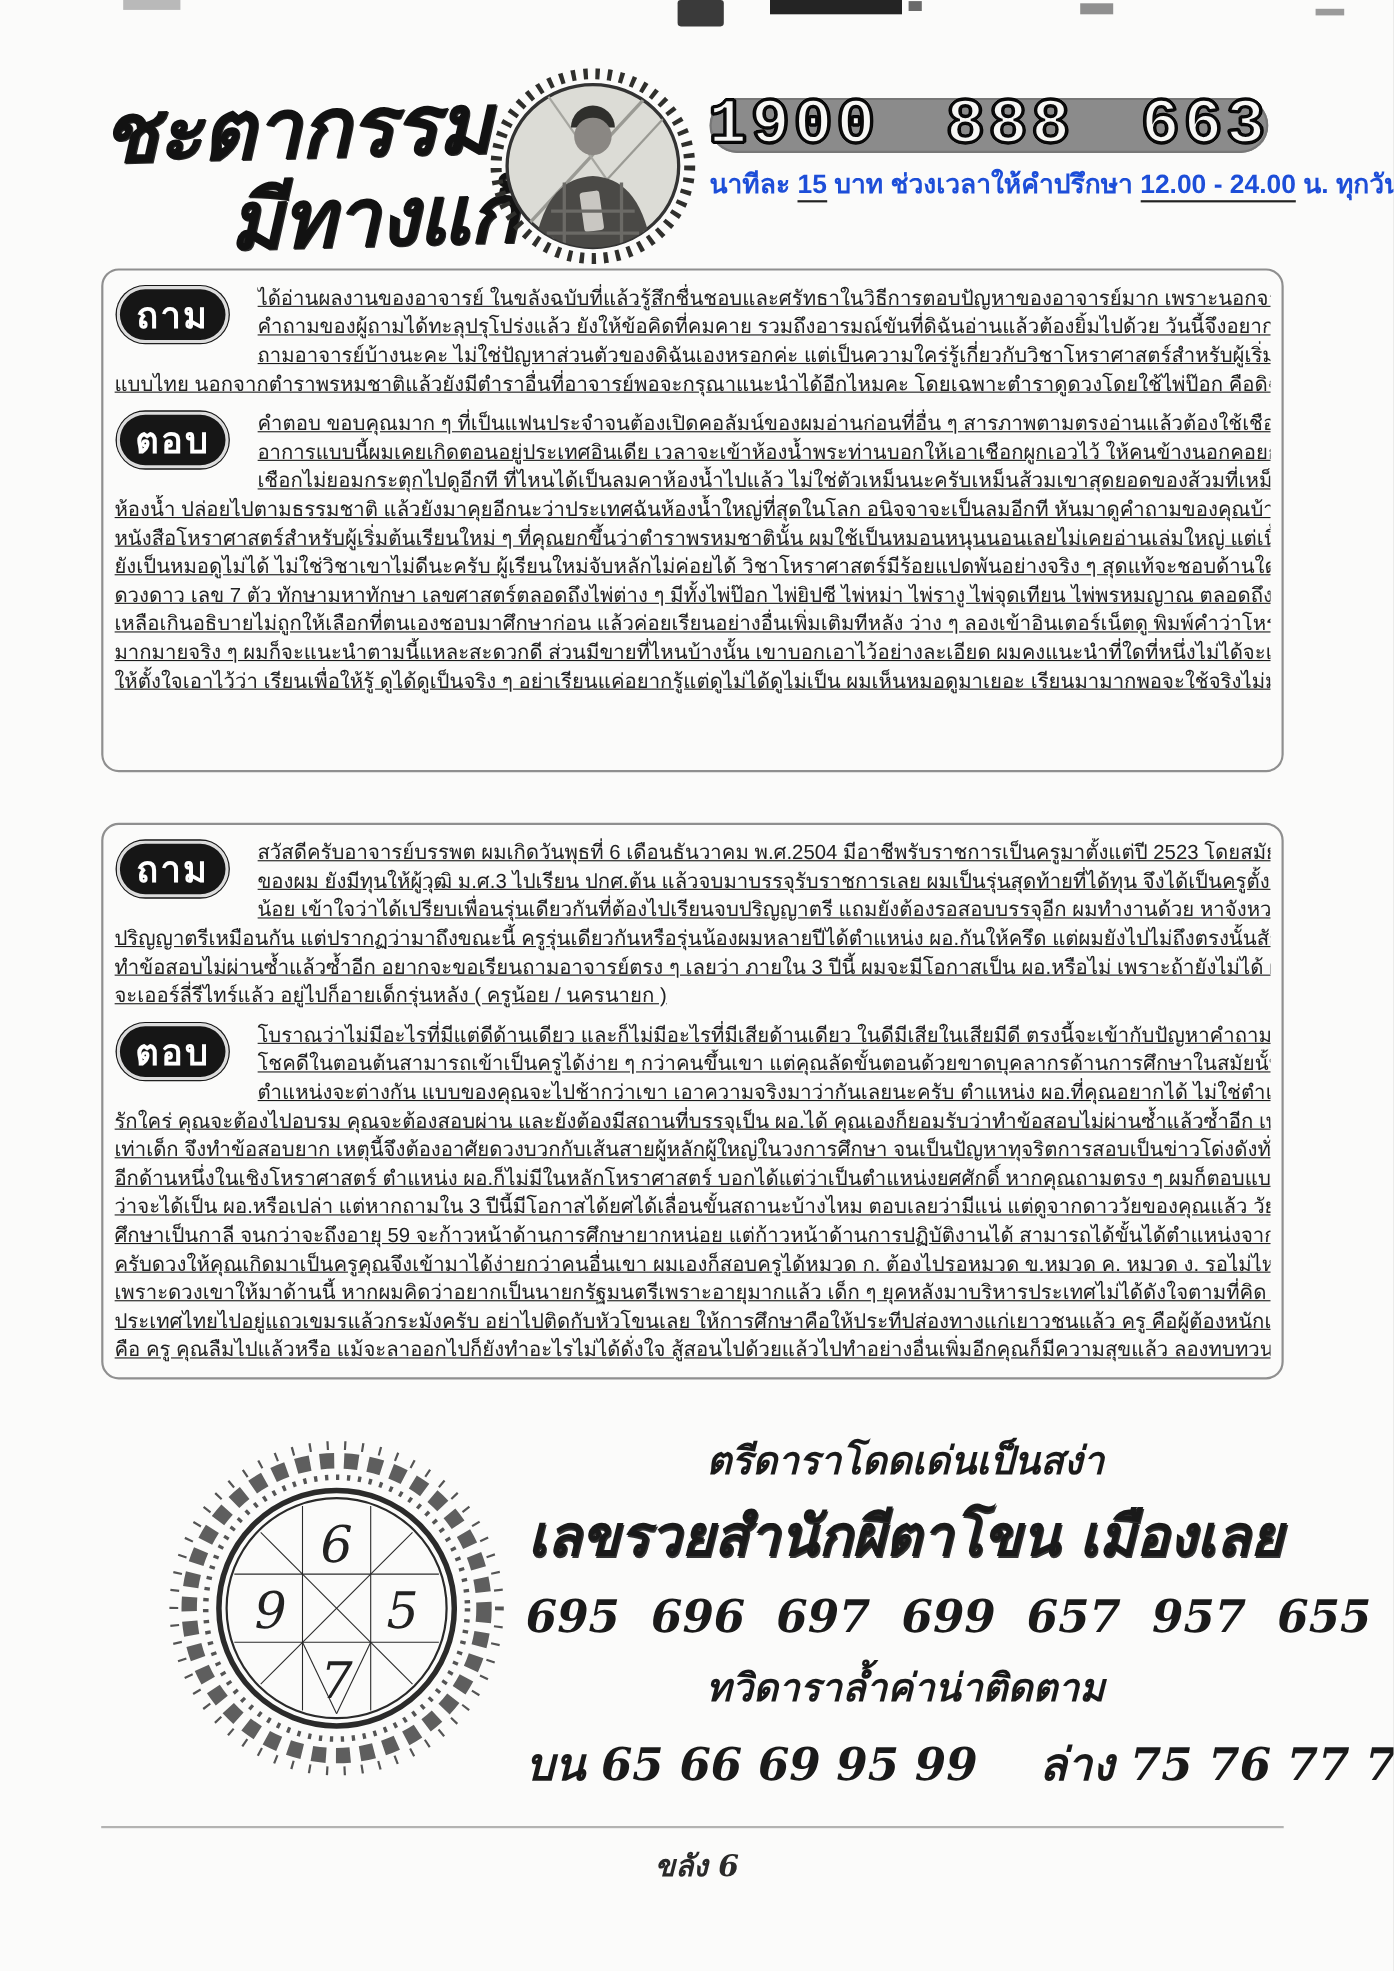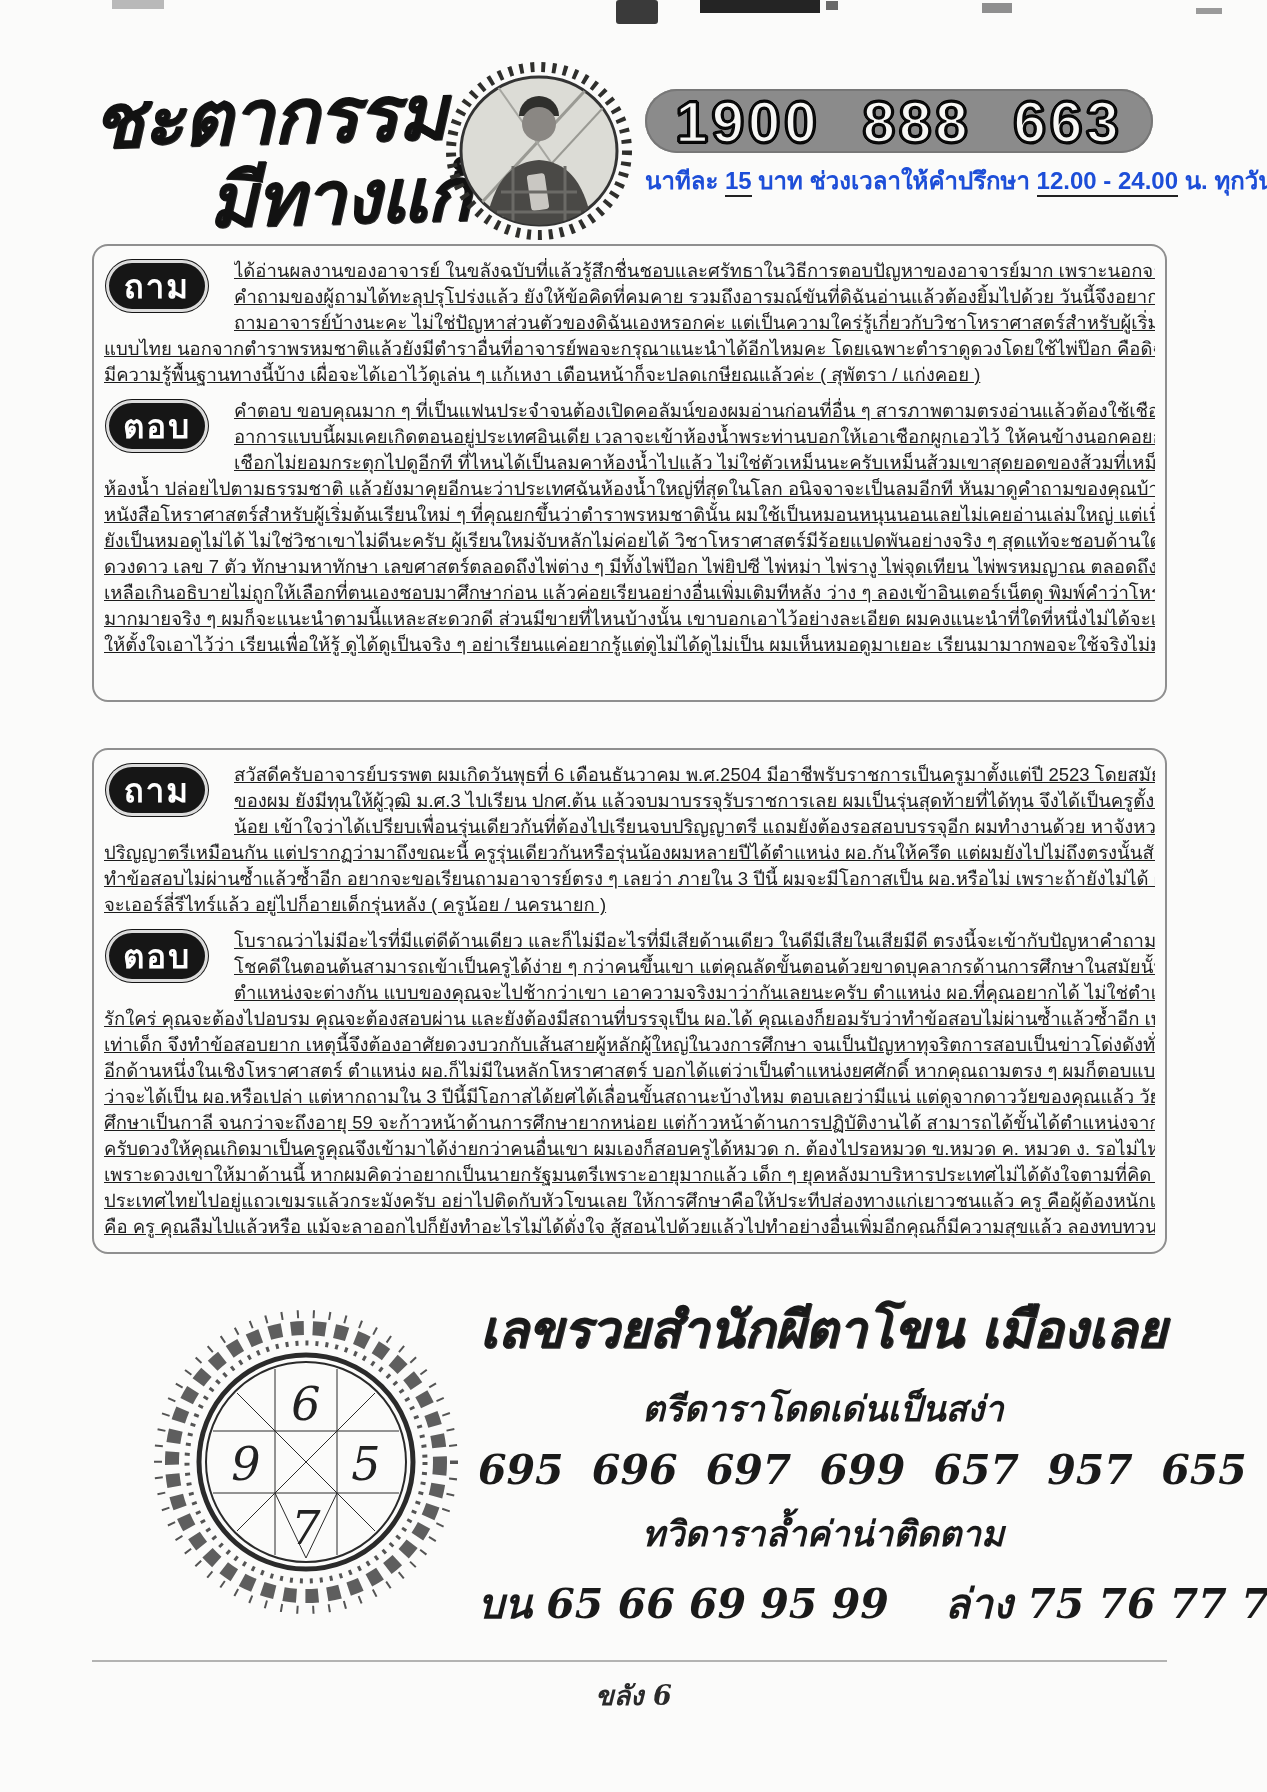--- a/index.html
+++ b/index.html
@@ -20,23 +20,23 @@
     white-space:nowrap;
   }
   .title-1 { left:92px; top:56px; font-size:76px; }
   .title-2 { left:208px; top:138px; font-size:74px; }
 
   .photo-wrap { position:absolute; left:443px; top:62px; width:192px; height:178px; }
 
   .header-right { position:absolute; left:645px; top:80px; width:520px; }
   .presenter { font-size:33px; font-weight:bold; white-space:nowrap; color:#141414; }
   .phone-pill {
-    margin-top:9px; width:508px; height:64px; border-radius:34px;
+    margin-top:9px; width:508px; height:50px; border-radius:34px;
     background:#8b8b8b; box-shadow:0 0 0 2px #777 inset;
-    display:flex; align-items:center; justify-content:center;
+    display:flex; align-items:center; justify-content:center;font-family:Liberation Mono, monospace;
   }
   .phone-pill span {
     font-size:58px; font-weight:bold; letter-spacing:4px; word-spacing:22px;
     color:#f7f7f5; -webkit-text-stroke:2.5px #0a0a0a;
     text-shadow:2px 0 0 #000,-2px 0 0 #000,0 2px 0 #000,0 -2px 0 #000,
                 1px 1px 0 #000,-1px -1px 0 #000,1px -1px 0 #000,-1px 1px 0 #000;
     white-space:nowrap;
   }
   .rate-line { margin-top:8px; font-size:24px; font-weight:bold; white-space:nowrap; color:#1d4ed8; }
   .rate-line .u { border-bottom:2px solid #222; padding-bottom:1px; }
@@ -130,21 +130,20 @@
     <div class="rate-line"><span>นาทีละ </span><span class="u">15</span><span> บาท ช่วงเวลาให้คำปรึกษา </span><span class="u">12.00 - 24.00</span><span> น. ทุกวัน</span></div>
   </div>
 
   <div class="qa-block block-1">
     <div class="qa-section">
       <div class="badge">ถาม</div>
       <div class="line">ได้อ่านผลงานของอาจารย์ ในขลังฉบับที่แล้วรู้สึกชื่นชอบและศรัทธาในวิธีการตอบปัญหาของอาจารย์มาก เพราะนอกจากจะตอบ</div>
       <div class="line">คำถามของผู้ถามได้ทะลุปรุโปร่งแล้ว ยังให้ข้อคิดที่คมคาย รวมถึงอารมณ์ขันที่ดิฉันอ่านแล้วต้องยิ้มไปด้วย วันนี้จึงอยากจะขอเรียน</div>
       <div class="line">ถามอาจารย์บ้างนะคะ ไม่ใช่ปัญหาส่วนตัวของดิฉันเองหรอกค่ะ แต่เป็นความใคร่รู้เกี่ยวกับวิชาโหราศาสตร์สำหรับผู้เริ่มศึกษา โดยเฉพาะโหราศาสตร์</div>
       <div class="line">แบบไทย นอกจากตำราพรหมชาติแล้วยังมีตำราอื่นที่อาจารย์พอจะกรุณาแนะนำได้อีกไหมคะ โดยเฉพาะตำราดูดวงโดยใช้ไพ่ป๊อก คือดิฉันอยากจะ</div>
-      <div class="line">มีความรู้พื้นฐานทางนี้บ้าง เผื่อจะได้เอาไว้ดูเล่น ๆ แก้เหงา เตือนหน้าก็จะปลดเกษียณแล้วค่ะ ( สุพัตรา / แก่งคอย )</div>
     </div>
     <div class="qa-section">
       <div class="badge">ตอบ</div>
       <div class="line">คำตอบ ขอบคุณมาก ๆ ที่เป็นแฟนประจำจนต้องเปิดคอลัมน์ของผมอ่านก่อนที่อื่น ๆ สารภาพตามตรงอ่านแล้วต้องใช้เชือกผูกตัวเองไว้กลัวลอย</div>
       <div class="line">อาการแบบนี้ผมเคยเกิดตอนอยู่ประเทศอินเดีย เวลาจะเข้าห้องน้ำพระท่านบอกให้เอาเชือกผูกเอวไว้ ให้คนข้างนอกคอยกระตุก พอเข้าห้องน้ำ</div>
       <div class="line">เชือกไม่ยอมกระตุกไปดูอีกที ที่ไหนได้เป็นลมคาห้องน้ำไปแล้ว ไม่ใช่ตัวเหม็นนะครับเหม็นส้วมเขาสุดยอดของส้วมที่เหม็นที่สุดในโลกเลย แขกเองจึงไม่นิยมใช้</div>
       <div class="line">ห้องน้ำ ปล่อยไปตามธรรมชาติ แล้วยังมาคุยอีกนะว่าประเทศฉันห้องน้ำใหญ่ที่สุดในโลก อนิจจาจะเป็นลมอีกที หันมาดูคำถามของคุณบ้างที่อยากให้ผมแนะนำ</div>
       <div class="line">หนังสือโหราศาสตร์สำหรับผู้เริ่มต้นเรียนใหม่ ๆ ที่คุณยกขึ้นว่าตำราพรหมชาตินั้น ผมใช้เป็นหมอนหนุนนอนเลยไม่เคยอ่านเล่มใหญ่ แต่เนื้อหากว้าง อ่านมา 3 ปี</div>
       <div class="line">ยังเป็นหมอดูไม่ได้ ไม่ใช่วิชาเขาไม่ดีนะครับ ผู้เรียนใหม่จับหลักไม่ค่อยได้ วิชาโหราศาสตร์มีร้อยแปดพันอย่างจริง ๆ สุดแท้จะชอบด้านใด มีทั้งโหราศาสตร์ไทยแบบ</div>
       <div class="line">ดวงดาว เลข 7 ตัว ทักษามหาทักษา เลขศาสตร์ตลอดถึงไพ่ต่าง ๆ มีทั้งไพ่ป๊อก ไพ่ยิปซี ไพ่หม่า ไพ่รางู ไพ่จุดเทียน ไพ่พรหมญาณ ตลอดถึงไพ่ต่างประเทศมากมาย</div>
@@ -204,22 +203,22 @@
       </g>
       <g font-family="DejaVu Serif, serif" font-style="italic" font-size="46" fill="#222" text-anchor="middle">
         <text x="156" y="132">6</text>
         <text x="96" y="192">9</text>
         <text x="216" y="192">5</text>
         <text x="156" y="256">7</text>
       </g>
     </svg>
 
     <div class="lottery-col">
+      <div class="script lot-sub">ตรีดาราโดดเด่นเป็นสง่า</div>
       <div class="script lot-title">เลขรวยสำนักผีตาโขน เมืองเลย</div>
-      <div class="script lot-sub">ตรีดาราโดดเด่นเป็นสง่า</div>
       <div class="script lot-nums">695 696 697 699 657 957 655 677 690</div>
       <div class="script lot-sub">ทวิดาราล้ำค่าน่าติดตาม</div>
       <div class="script lot-pair"><span>บน</span> <span>65 66 69 95 99</span><span class="gap"></span><span>ล่าง</span> <span>75 76 77 79</span></div>
     </div>
   </div>
 
   <div class="rule"></div>
   <div class="footer-page">ขลัง 6</div>
 
 </div>

